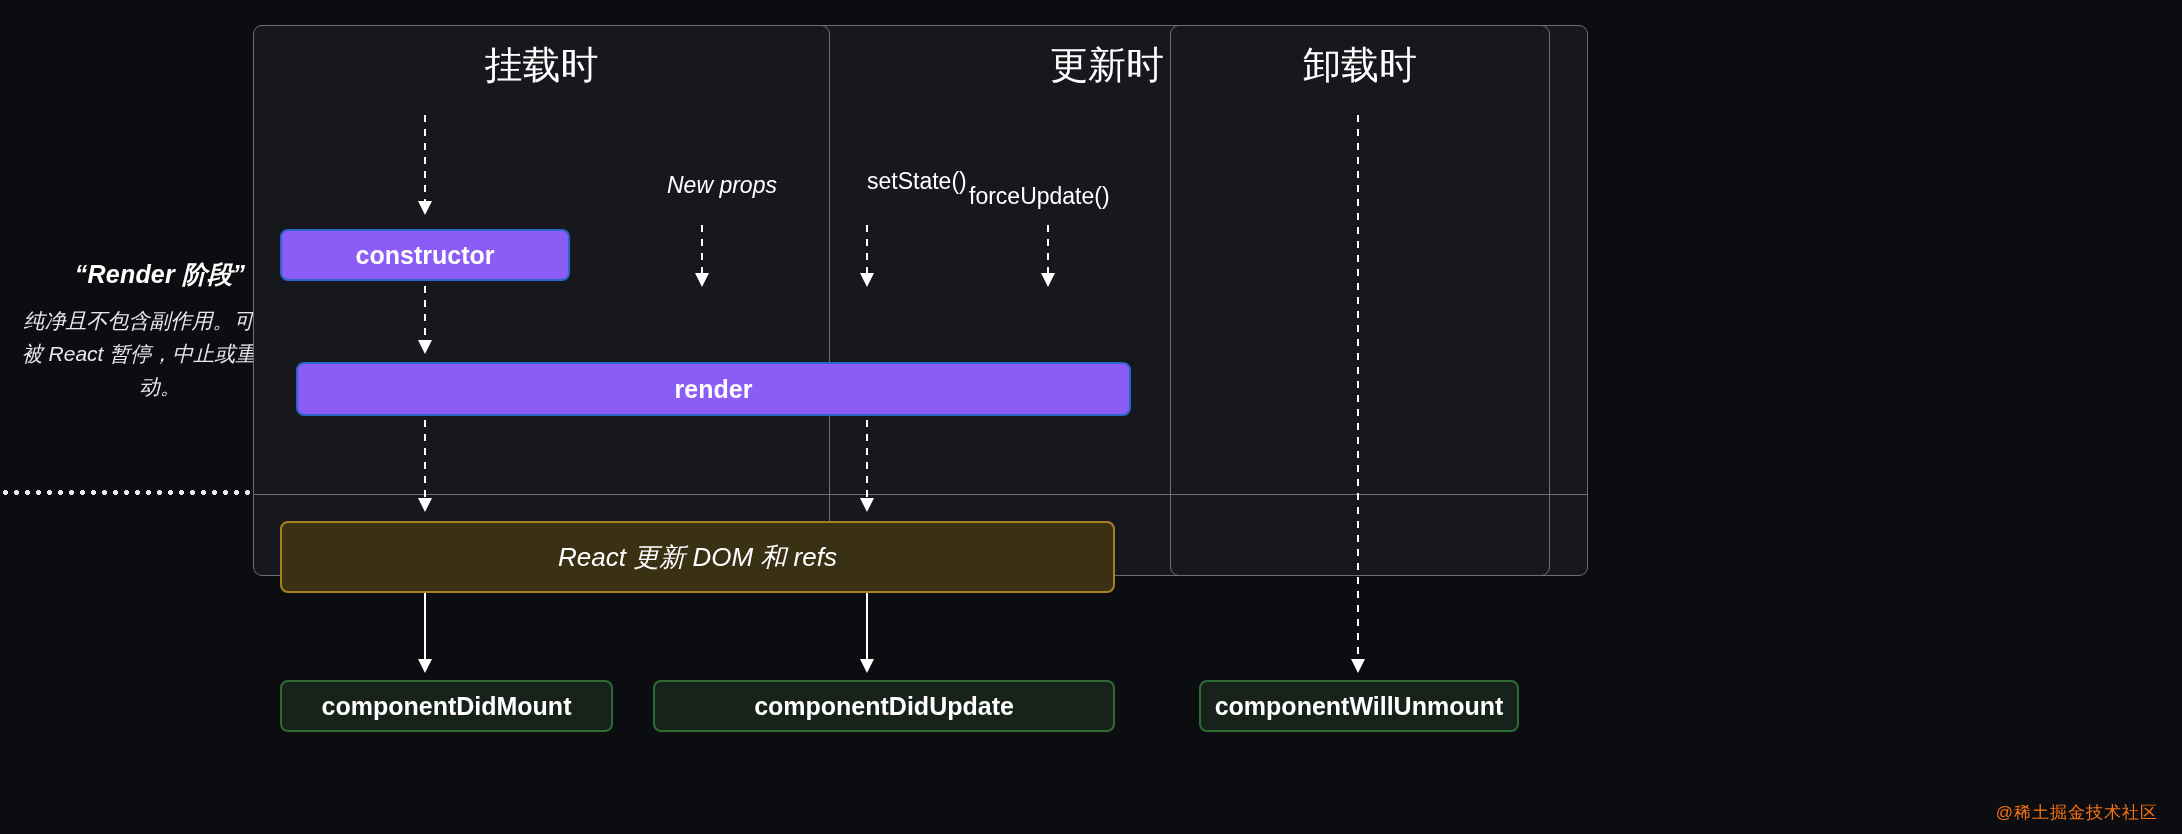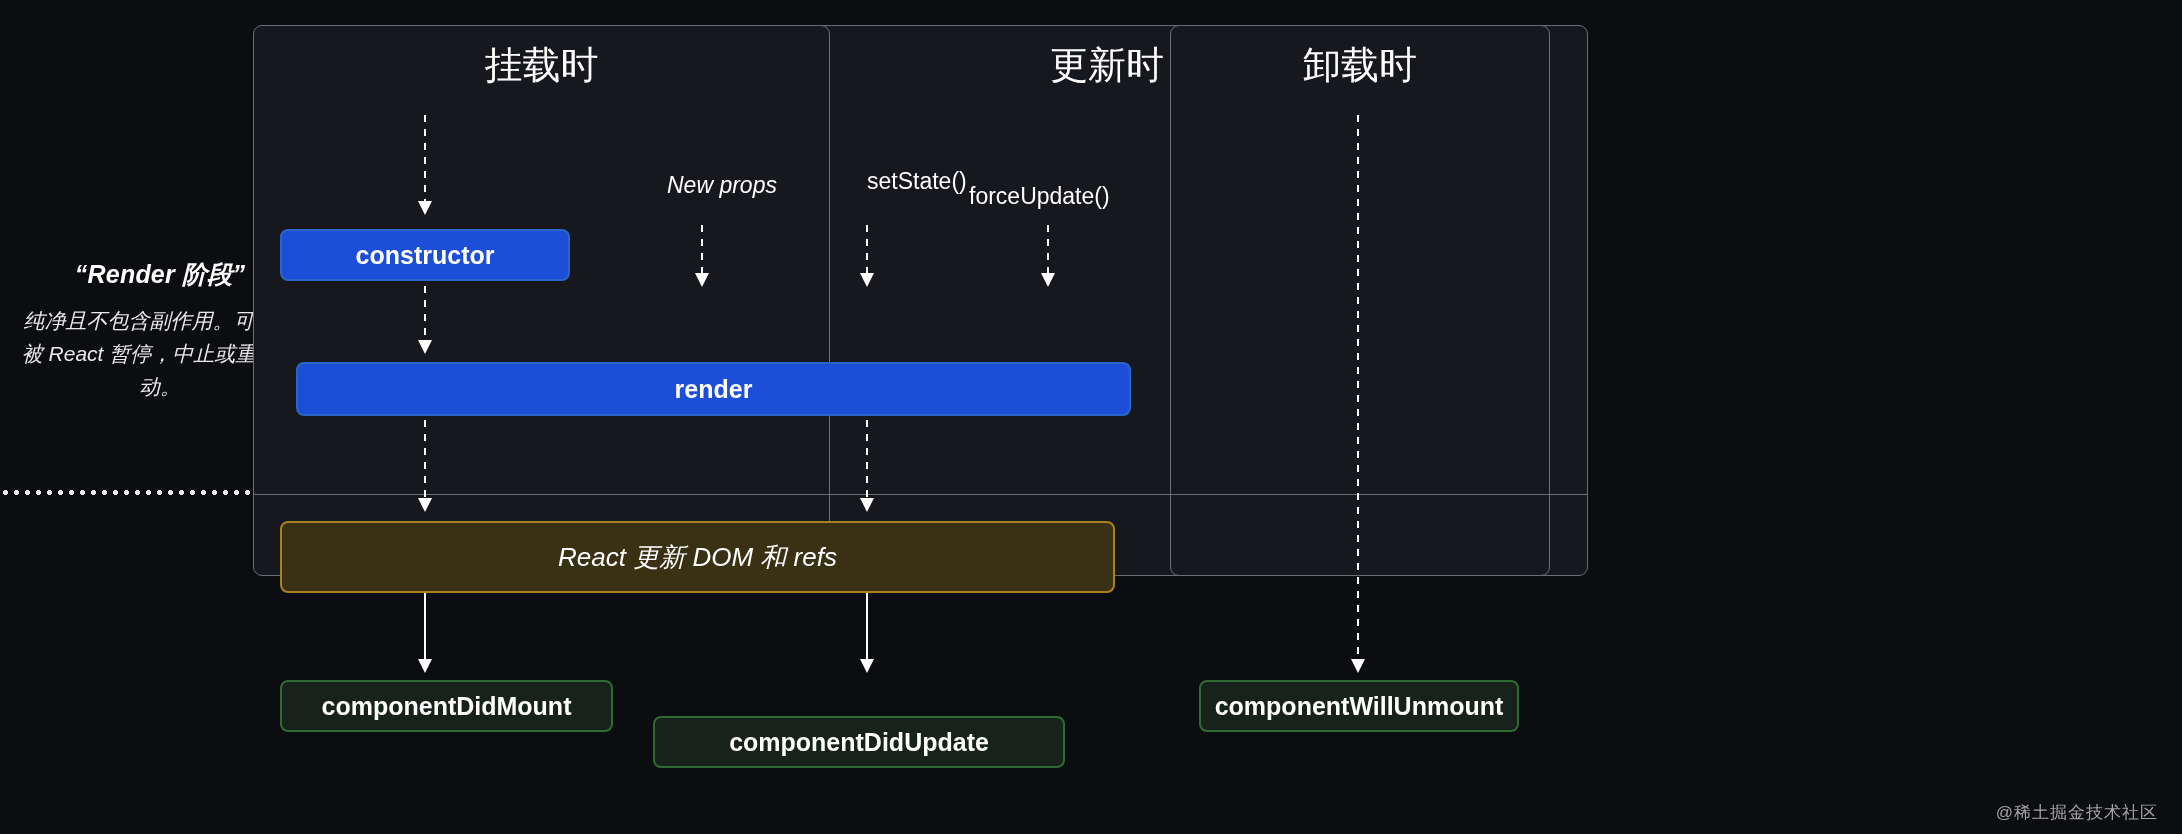--- a/index.html
+++ b/index.html
@@ -112,29 +112,29 @@
     border-radius: 8px;
     border-width: 2px;
     border-style: solid;
     font-size: 25px;
     font-weight: bold;
     color: #ffffff;
     z-index: 6;
     text-align: center;
   }
 
-  .node.blue   { border-color: #2a66c8; background: #1d4ed8; }
+  .node.blue   { border-color: #2a66c8; background: #8b5cf6; }
   .node.amber  { border-color: #a9801f; background: #3a3014; font-style: italic; font-weight: normal; font-size: 26px; }
   .node.green  { border-color: #2e6b33; background: #17231a; }
 
   #node-constructor        { left: 280px;  top: 229px; width: 290px; height: 52px; }
   #node-render             { left: 280px;  top: 362px; width: 835px; height: 54px; margin-left: 16px; }
   #node-react-dom          { left: 280px;  top: 521px; width: 835px; height: 72px; }
   #node-did-mount          { left: 280px;  top: 680px; width: 333px; height: 52px; }
-  #node-did-update         { left: 653px;  top: 716px; width: 412px; height: 52px; }
+  #node-did-update         { left: 653px;  top: 680px; width: 462px; height: 52px; }
   #node-will-unmount       { left: 1199px; top: 680px; width: 320px; height: 52px; }
 
   
   .trigger {
     position: absolute;
     font-size: 23px;
     color: #ffffff;
     white-space: nowrap;
     z-index: 6;
   }
@@ -184,21 +184,21 @@
 
   
   #c-x1 { left: 1357px; top: 115px; height: 558px; }
 
   
   #watermark {
     position: absolute;
     right: 24px;
     bottom: 10px;
     font-size: 17px;
-    color: #a3a3a3;
+    color: #f97316;
     z-index: 9;
     letter-spacing: 1px;
   }
 </style>
 </head>
 <body>
 
 <div id="legend">
 
   <div class="legend-block" id="legend-render">

